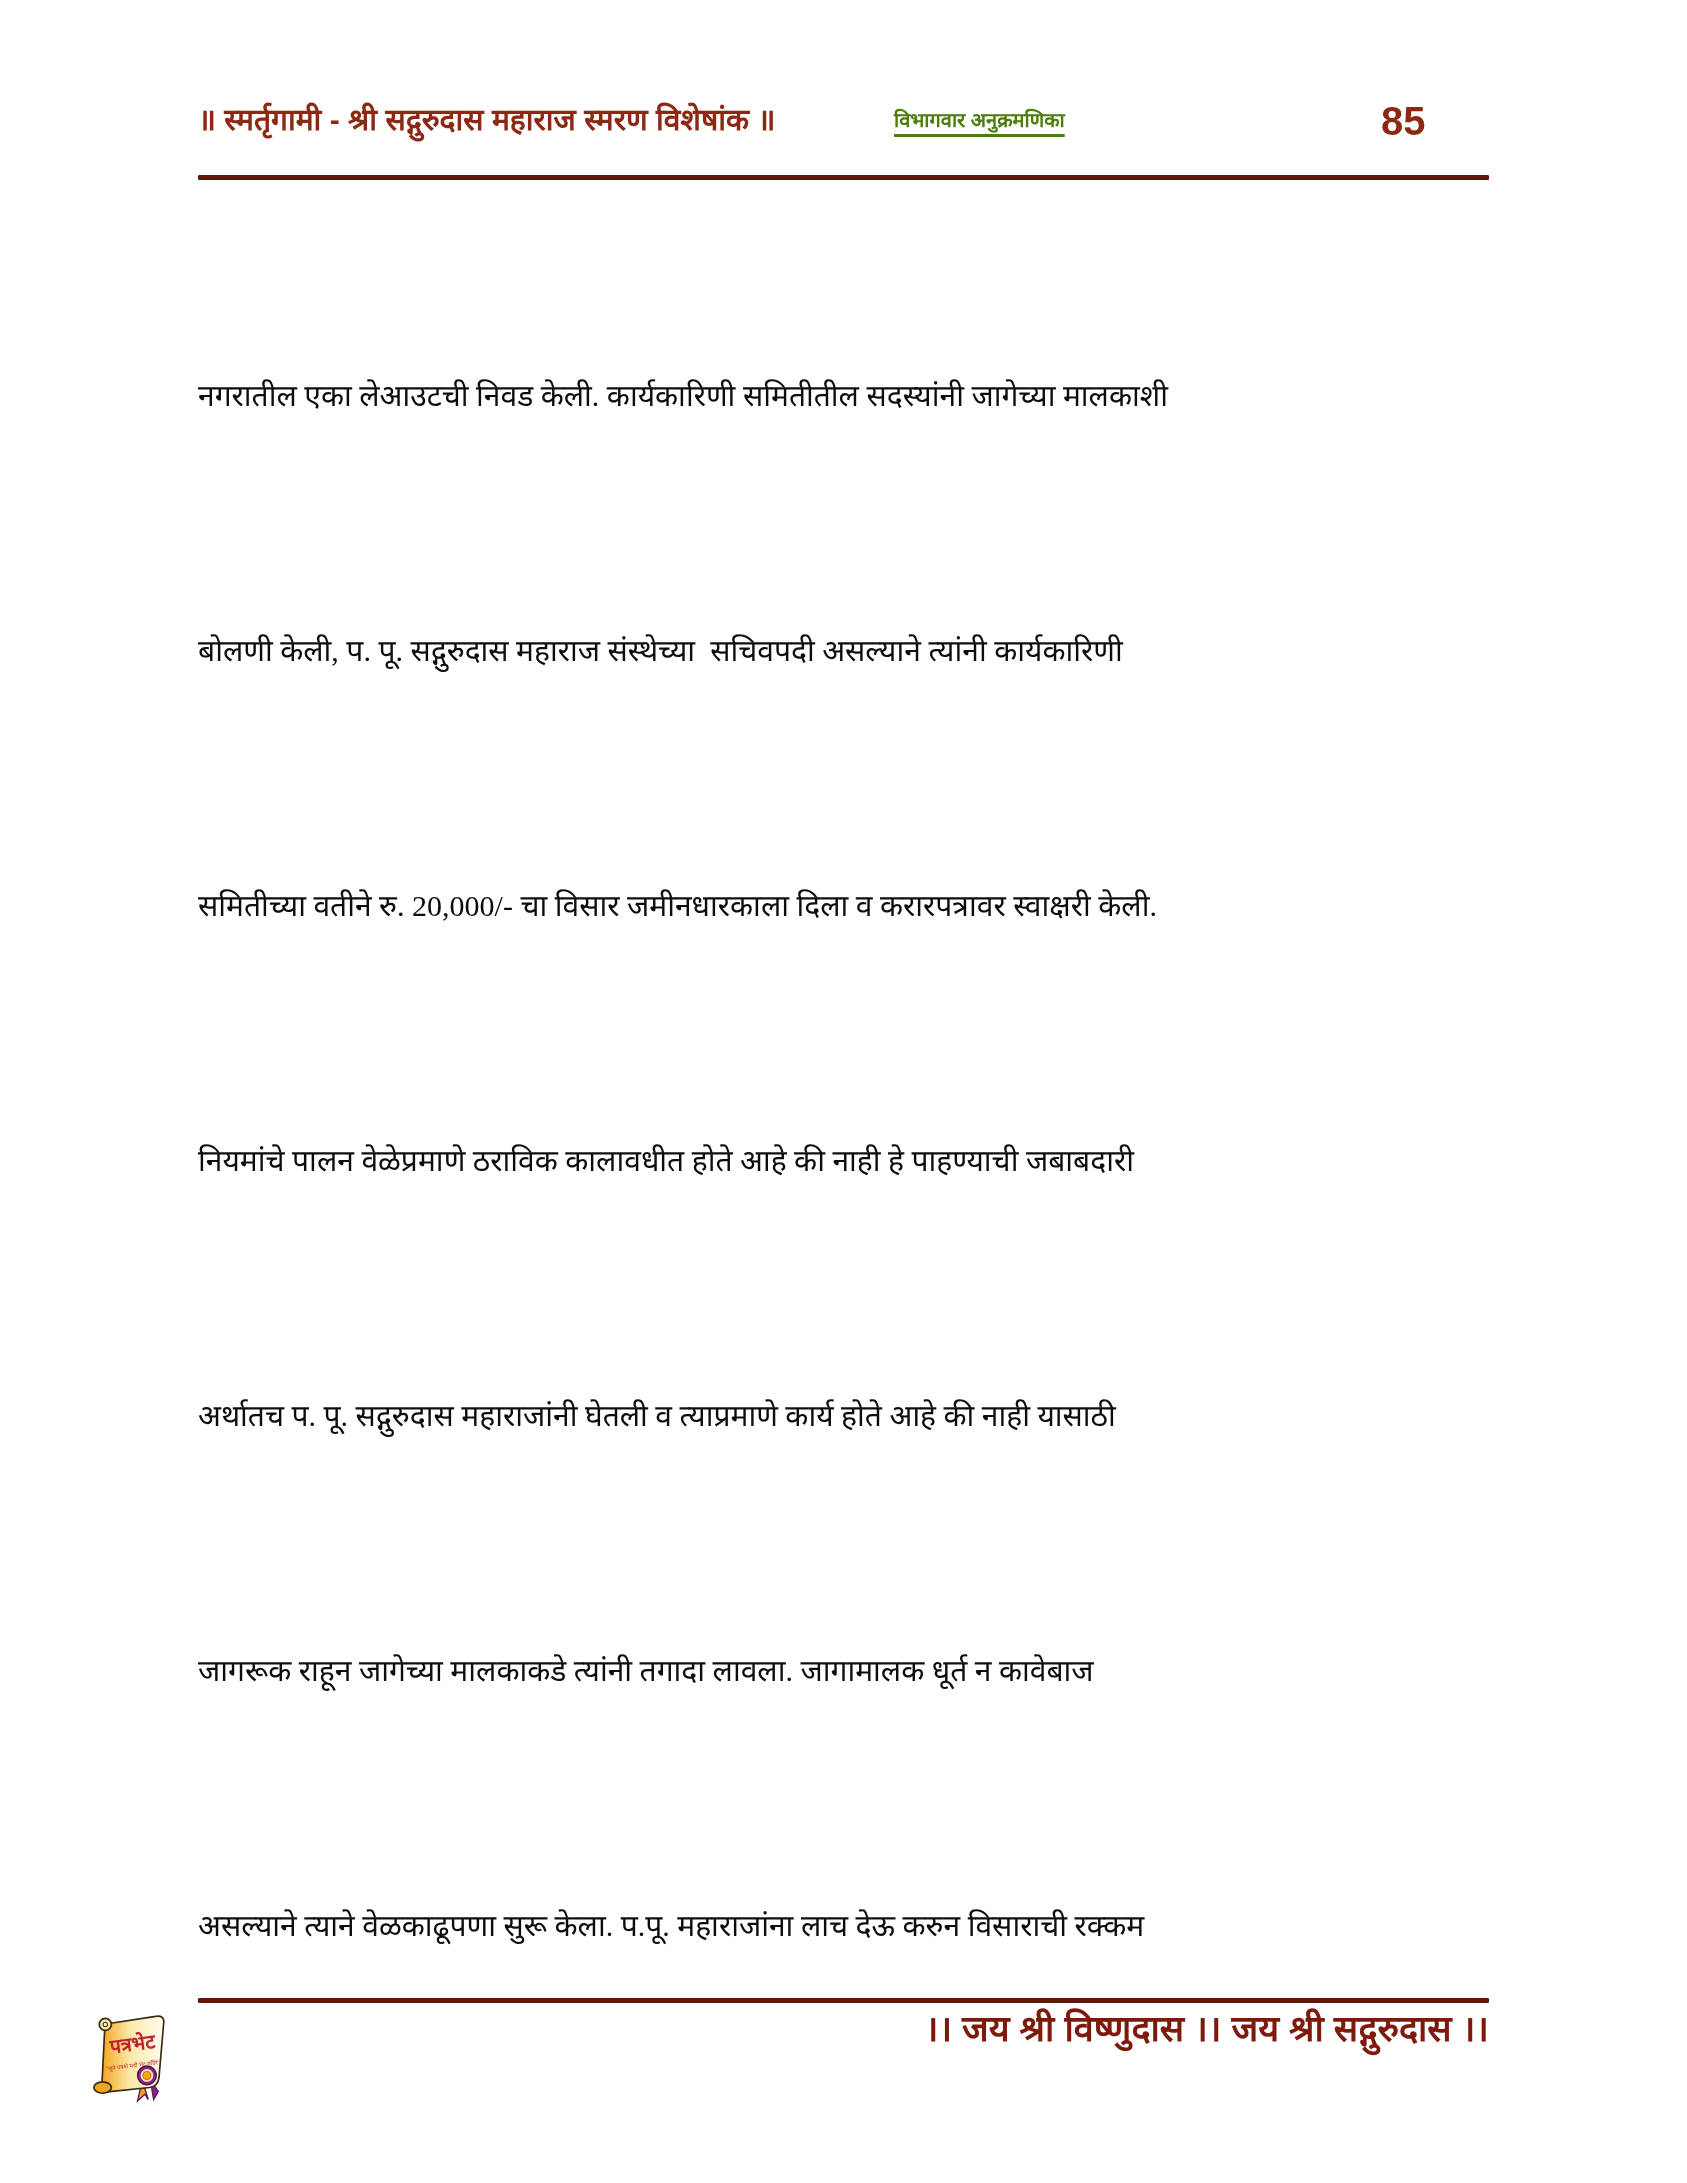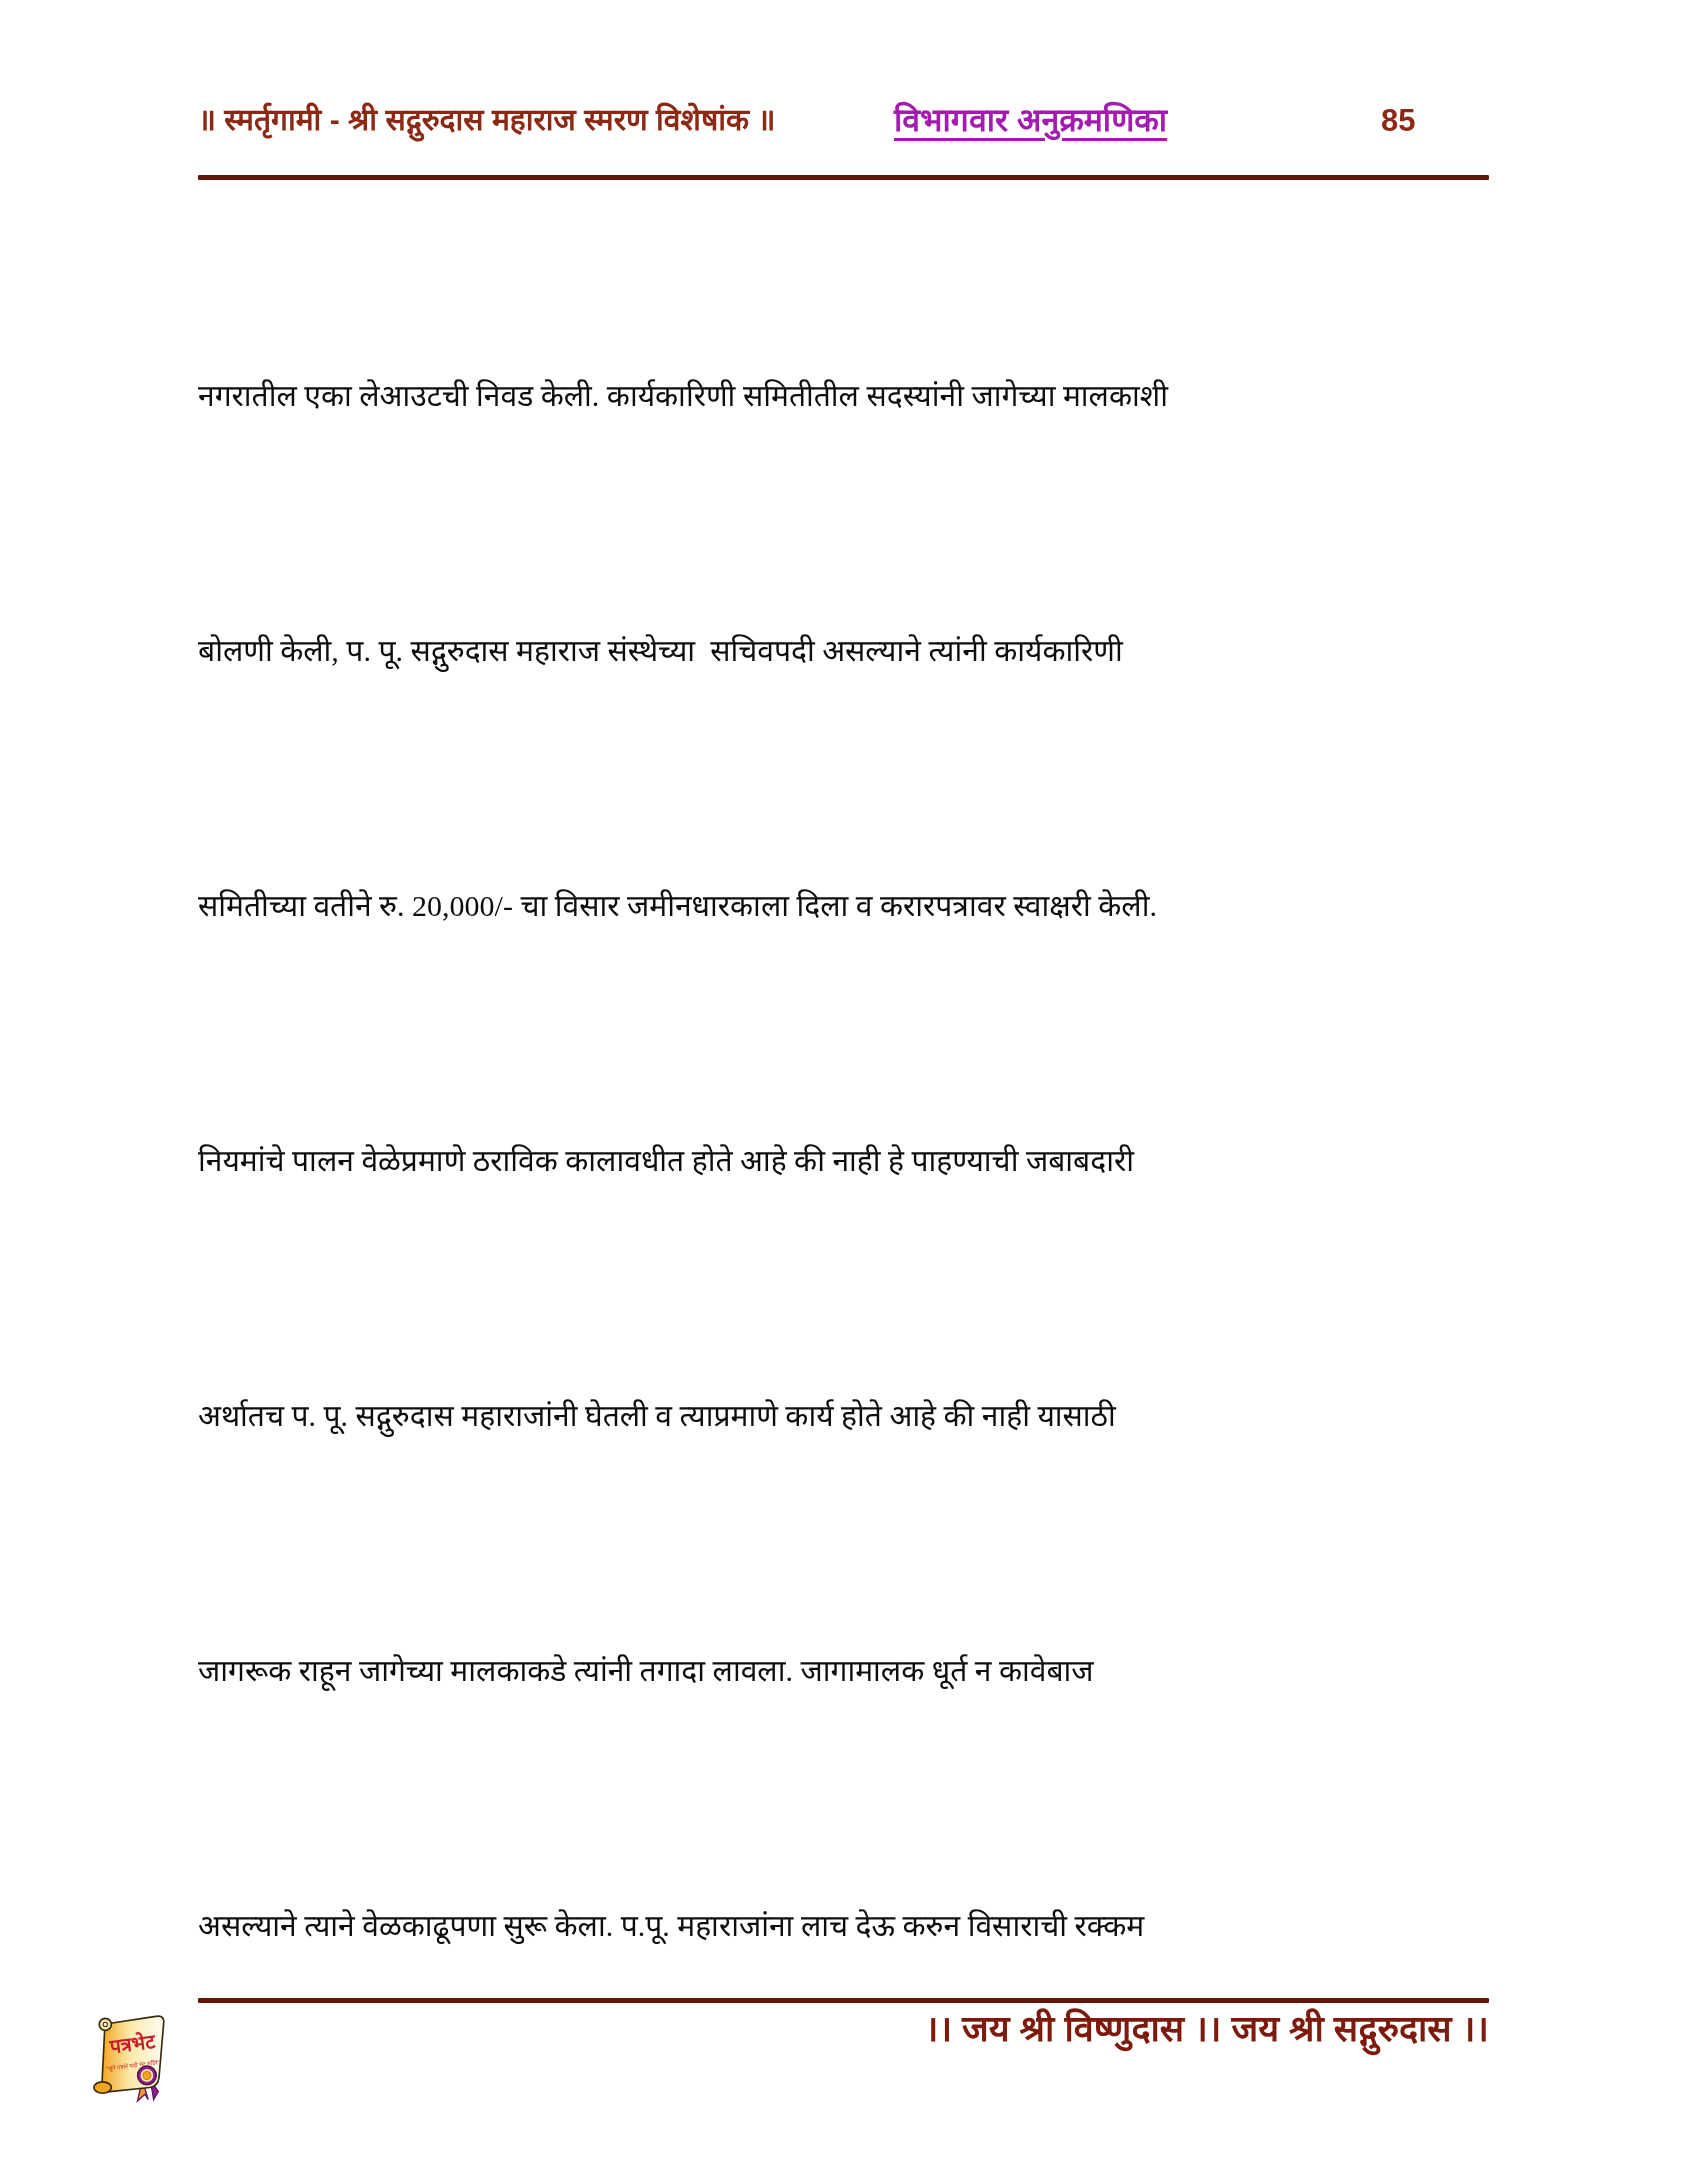--- a/index.html
+++ b/index.html
@@ -13,31 +13,31 @@
   
   .hdr-title{
     position:absolute;left:198px;top:97px;
     font-family:"Liberation Sans","DejaVu Sans",sans-serif;
     font-weight:bold;font-size:30px;line-height:46px;
     color:#8B2915;white-space:nowrap;
   }
   .hdr-link{
     position:absolute;left:894px;top:97px;
     font-family:"Liberation Sans","DejaVu Sans",sans-serif;
-    font-weight:bold;font-size:32px;line-height:46px;
-    color:#a21caf;white-space:nowrap;
+    font-weight:bold;font-size:20px;line-height:46px;
+    color:#4d7c0f;white-space:nowrap;
     text-decoration:underline;
     text-decoration-thickness:2.6px;
     text-underline-offset:6.6px;
     cursor:pointer;
   }
   .hdr-page{
     position:absolute;left:1381px;top:99px;
     font-family:"Liberation Sans","DejaVu Sans",sans-serif;
-    font-weight:bold;font-size:31px;line-height:44px;
+    font-weight:bold;font-size:40px;line-height:44px;
     color:#8B2915;
   }
   .rule{
     position:absolute;left:198px;width:1291px;height:4.6px;
     background:#641708;border-radius:1.3px;
   }
   .rule-top{top:175px;}
   .rule-bottom{top:1998px;}
   
   .body-text{

